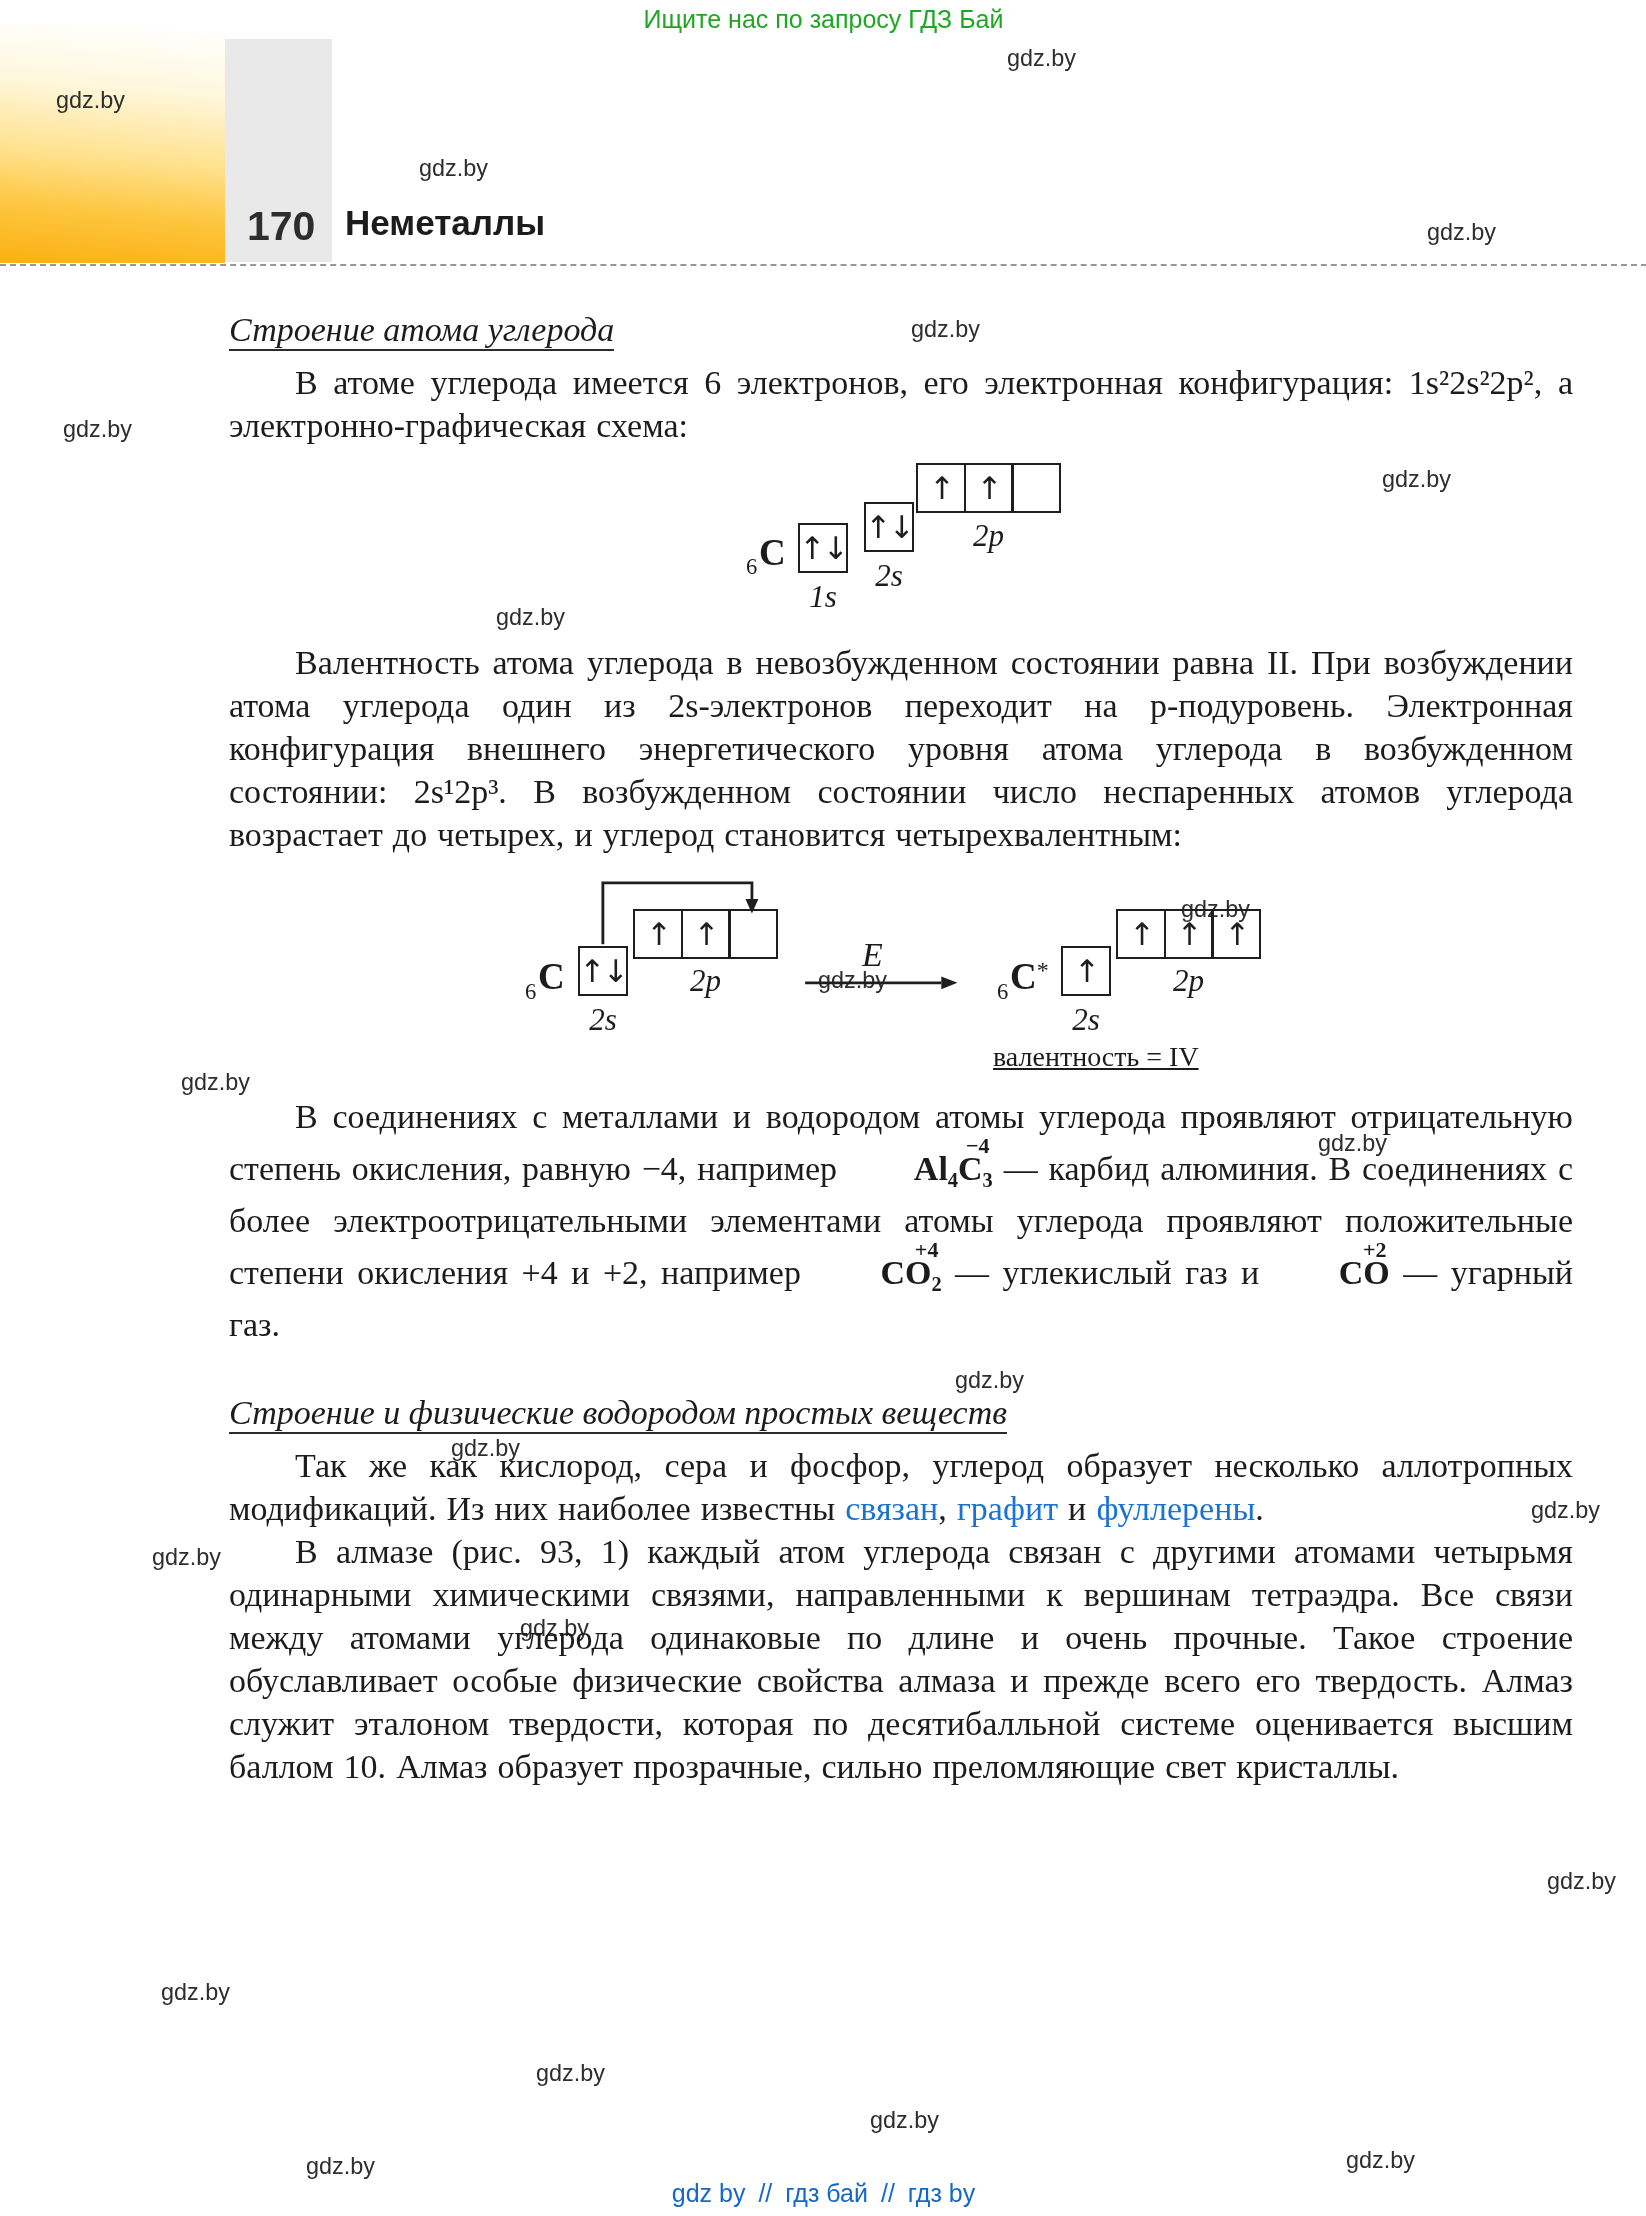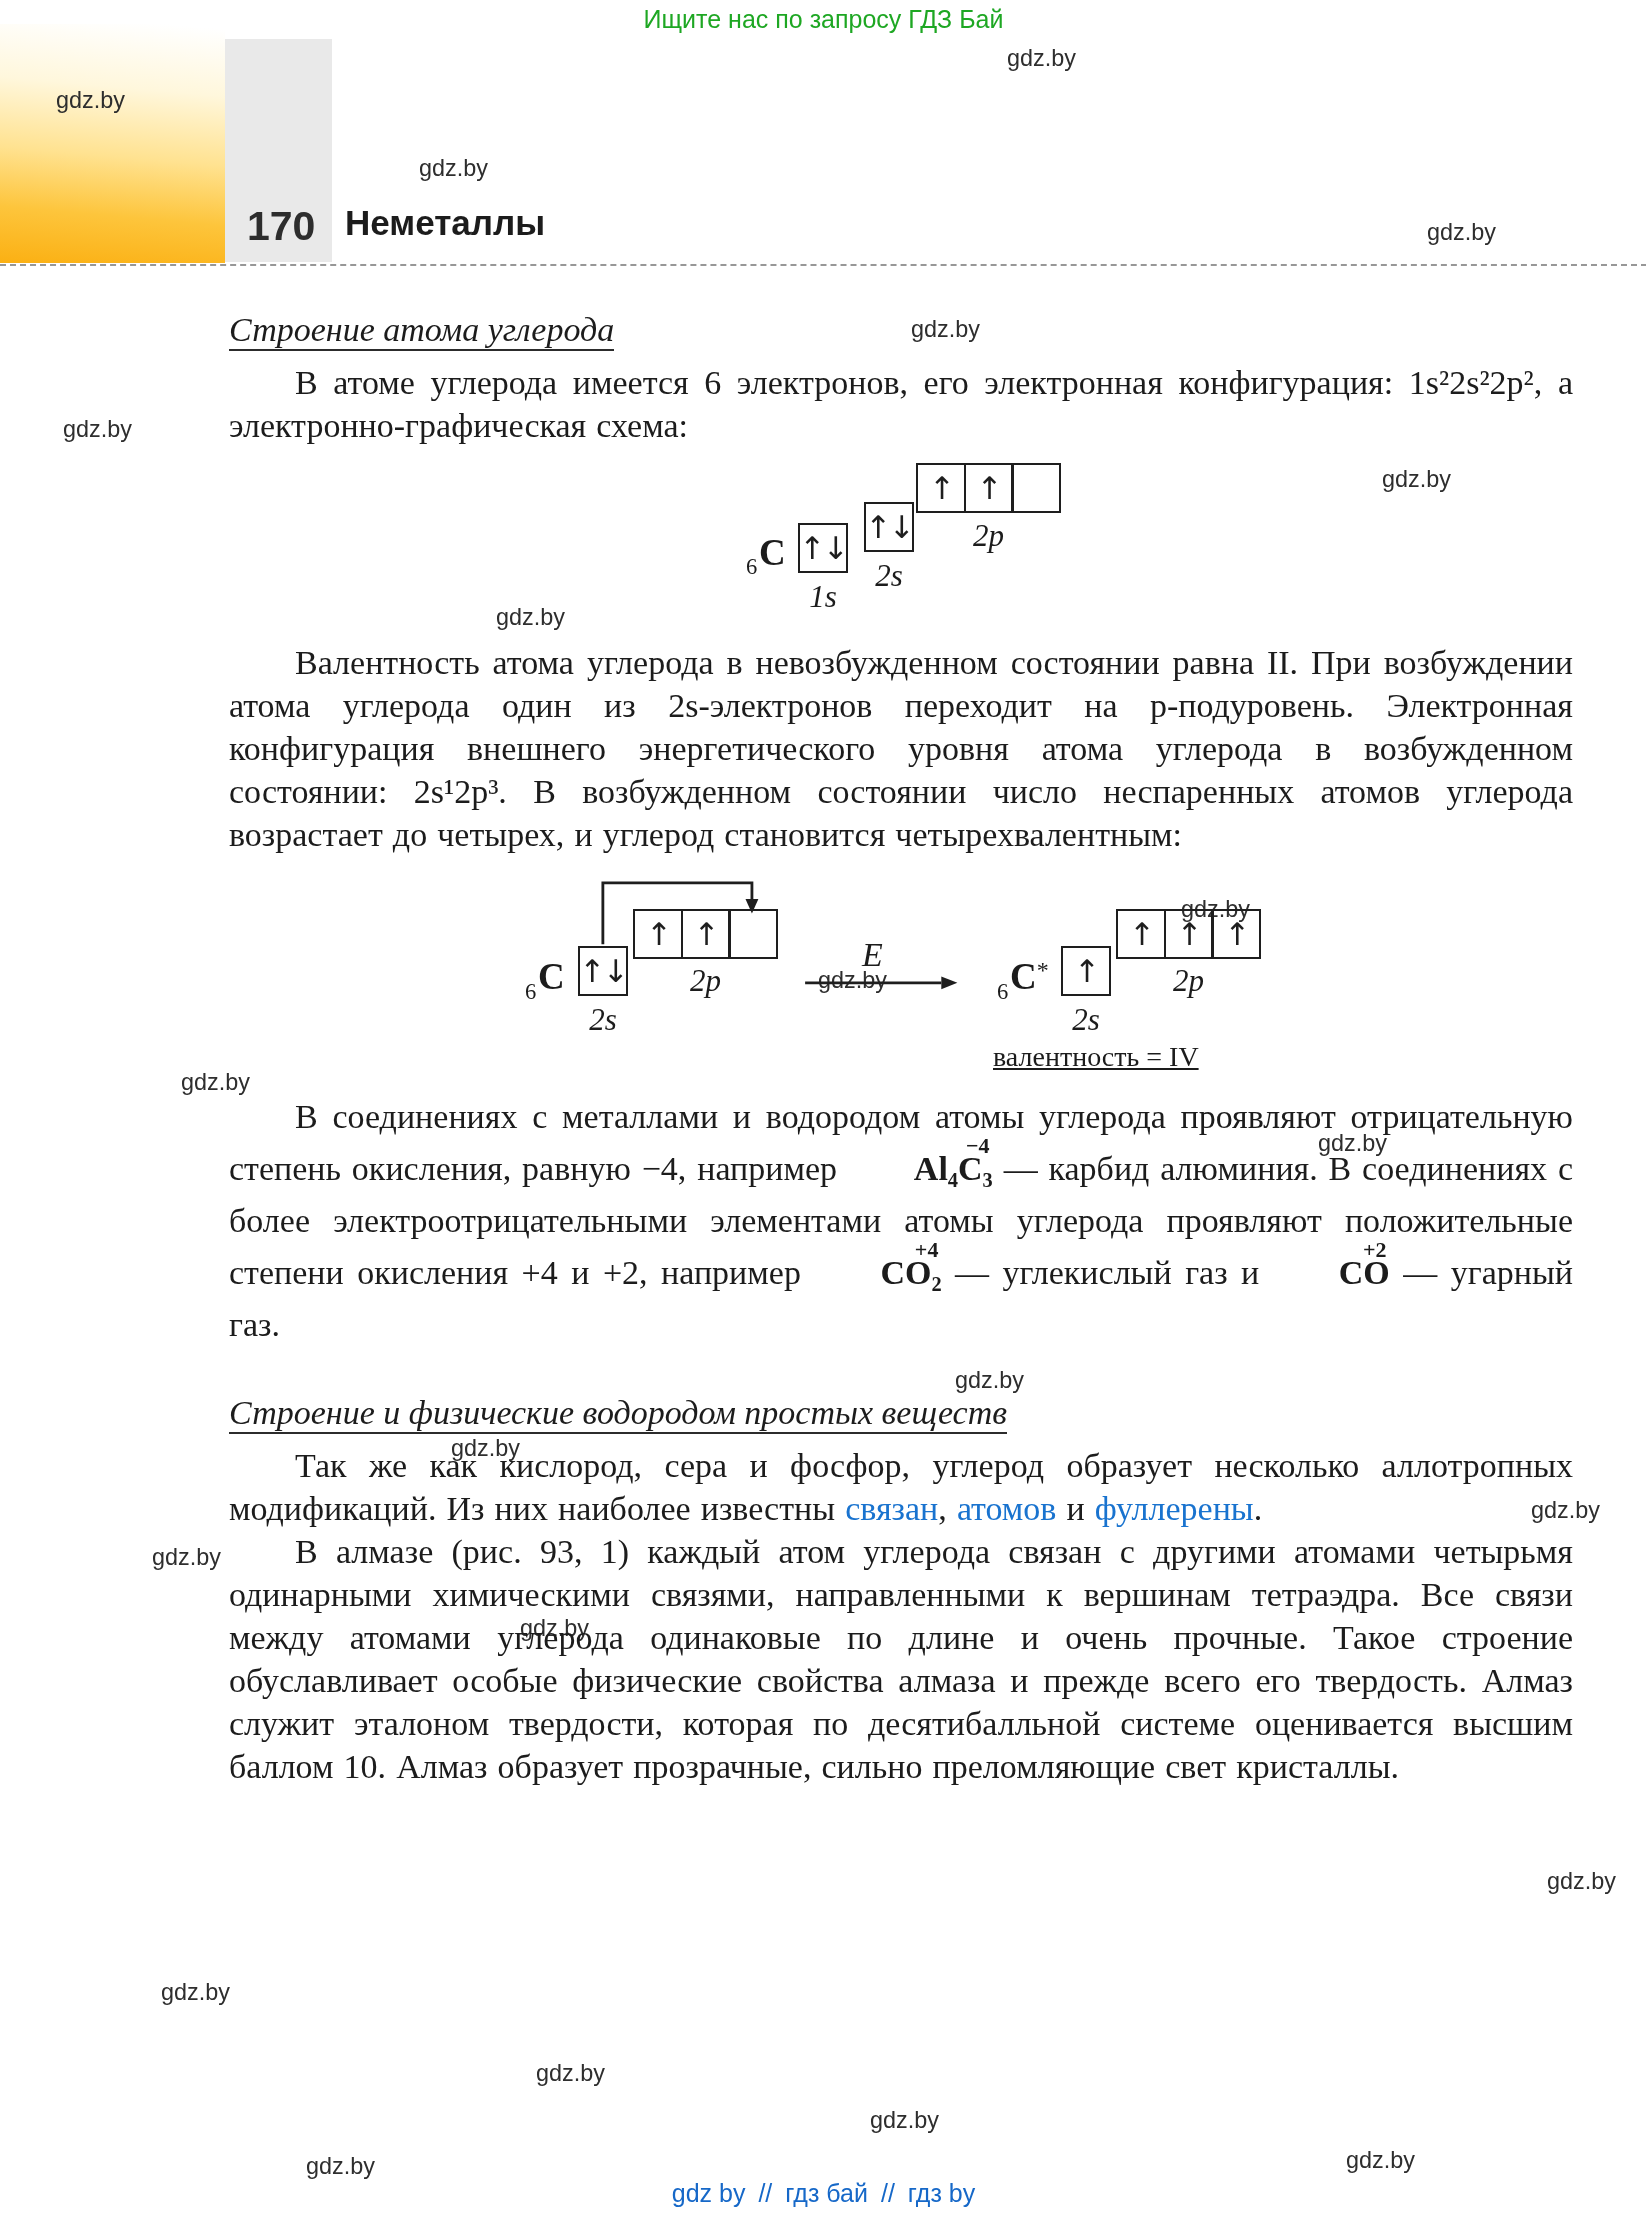--- a/index.html
+++ b/index.html
@@ -204,21 +204,21 @@
 
     <span class="valence-note" style="left:764px; top:171px;">валентность = IV</span>
   </div>
 
   <p class="body ox-line"><span>В соединениях с металлами и водородом атомы углерода проявляют отрицательную степень окисления, равную −4, например </span><span class="oxform"><span class="ox">−4</span><span>Al₄C₃</span></span><span> — карбид алюминия. В соединениях с более электроотрицательными элементами атомы углерода проявляют положительные степени окисления +4 и +2, например </span><span class="oxform"><span class="ox">+4</span><span>CO₂</span></span><span> — углекислый газ и </span><span class="oxform"><span class="ox">+2</span><span>CO</span></span><span> — угарный газ.</span></p>
 
   <h2 class="section second">
     <span class="u">Строение и физические водородом простых веществ</span>
   </h2>
 
-  <p class="body"><span>Так же как кислород, сера и фосфор, углерод образует несколько аллотропных модификаций. Из них наиболее известны </span><a class="link">связан</a><span>, </span><a class="link">атомов</a><span> и </span><a class="link">фуллерены</a><span>.</span></p>
+  <p class="body"><span>Так же как кислород, сера и фосфор, углерод образует несколько аллотропных модификаций. Из них наиболее известны </span><a class="link">связан</a><span>, </span><a class="link">графит</a><span> и </span><a class="link">фуллерены</a><span>.</span></p>
 
   <p class="body">В алмазе (рис. 93, 1) каждый атом углерода связан с другими атомами четырьмя одинарными химическими связями, направленными к вершинам тетраэдра. Все связи между атомами углерода одинаковые по длине и очень прочные. Такое строение обуславливает особые физические свойства алмаза и прежде всего его твердость. Алмаз служит эталоном твердости, которая по десятибалльной системе оценивается высшим баллом 10. Алмаз образует прозрачные, сильно преломляющие свет кристаллы.</p>
 
 
 </div>
 
 <div class="footer">
   <a class="link">gdz by</a>
   <span class="fsep">//</span>
   <a class="link">гдз бай</a>

